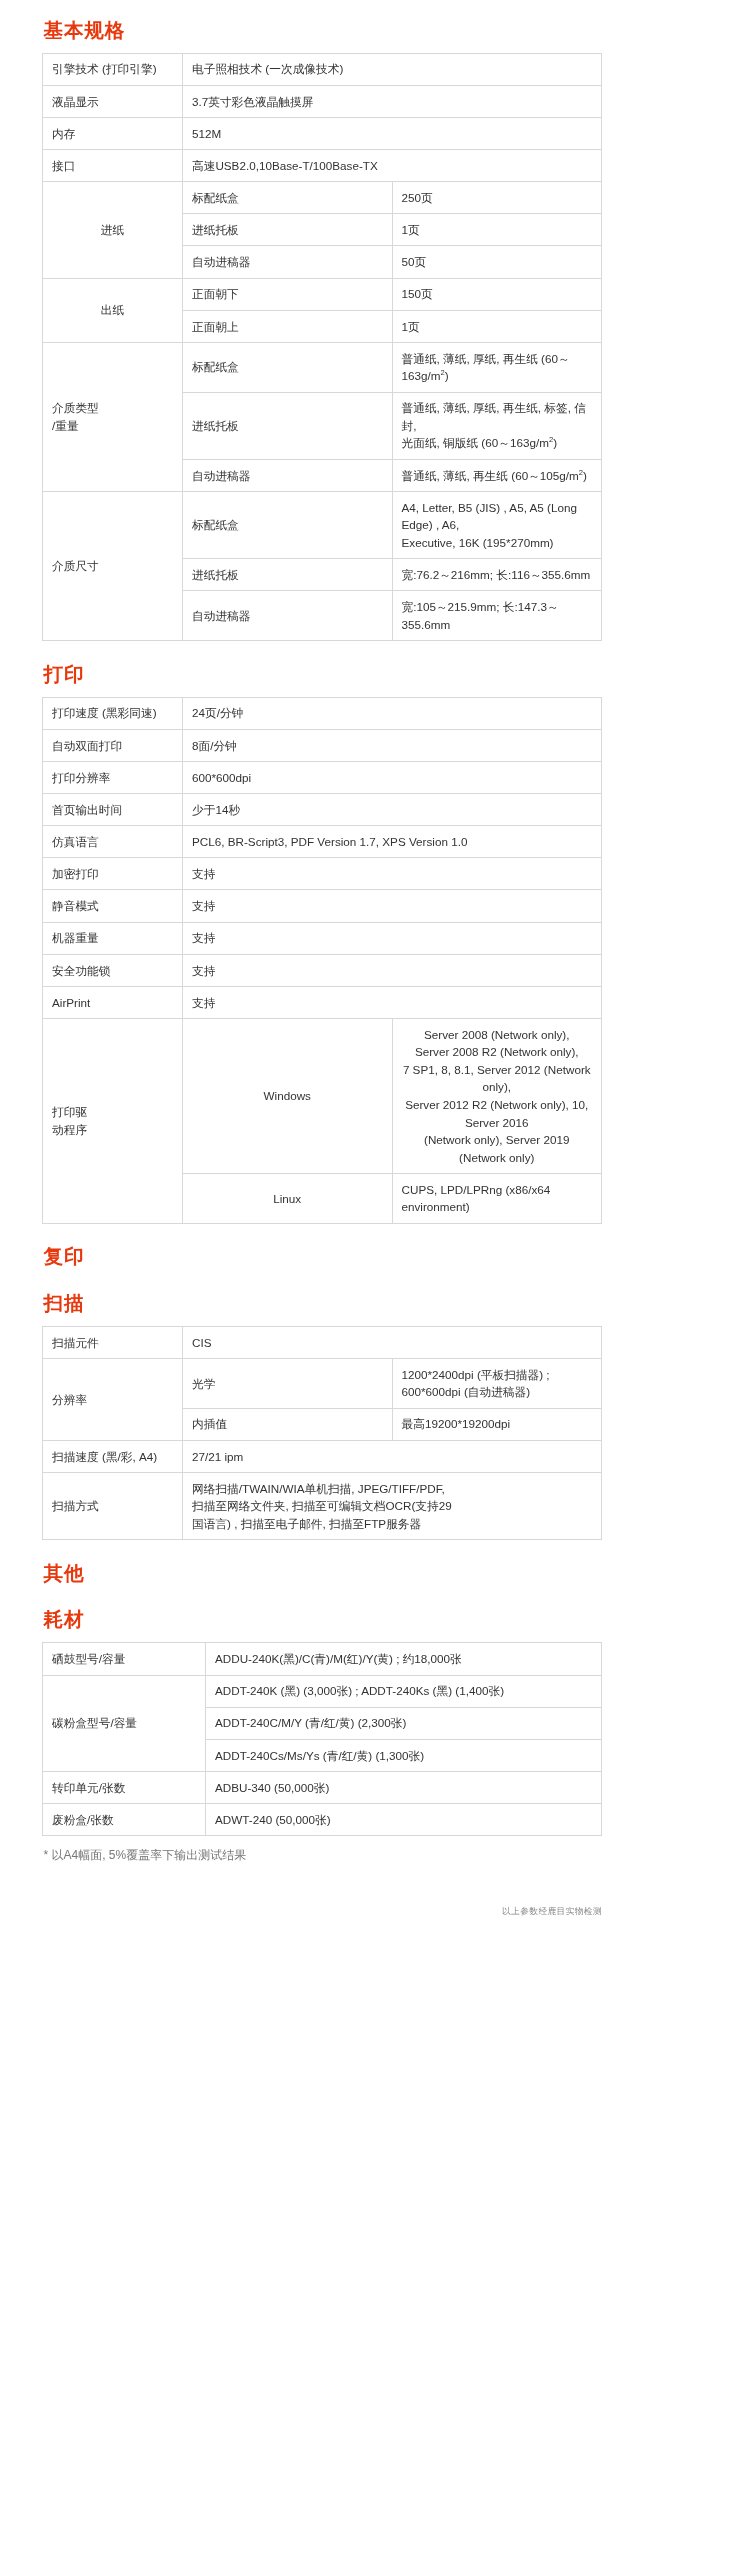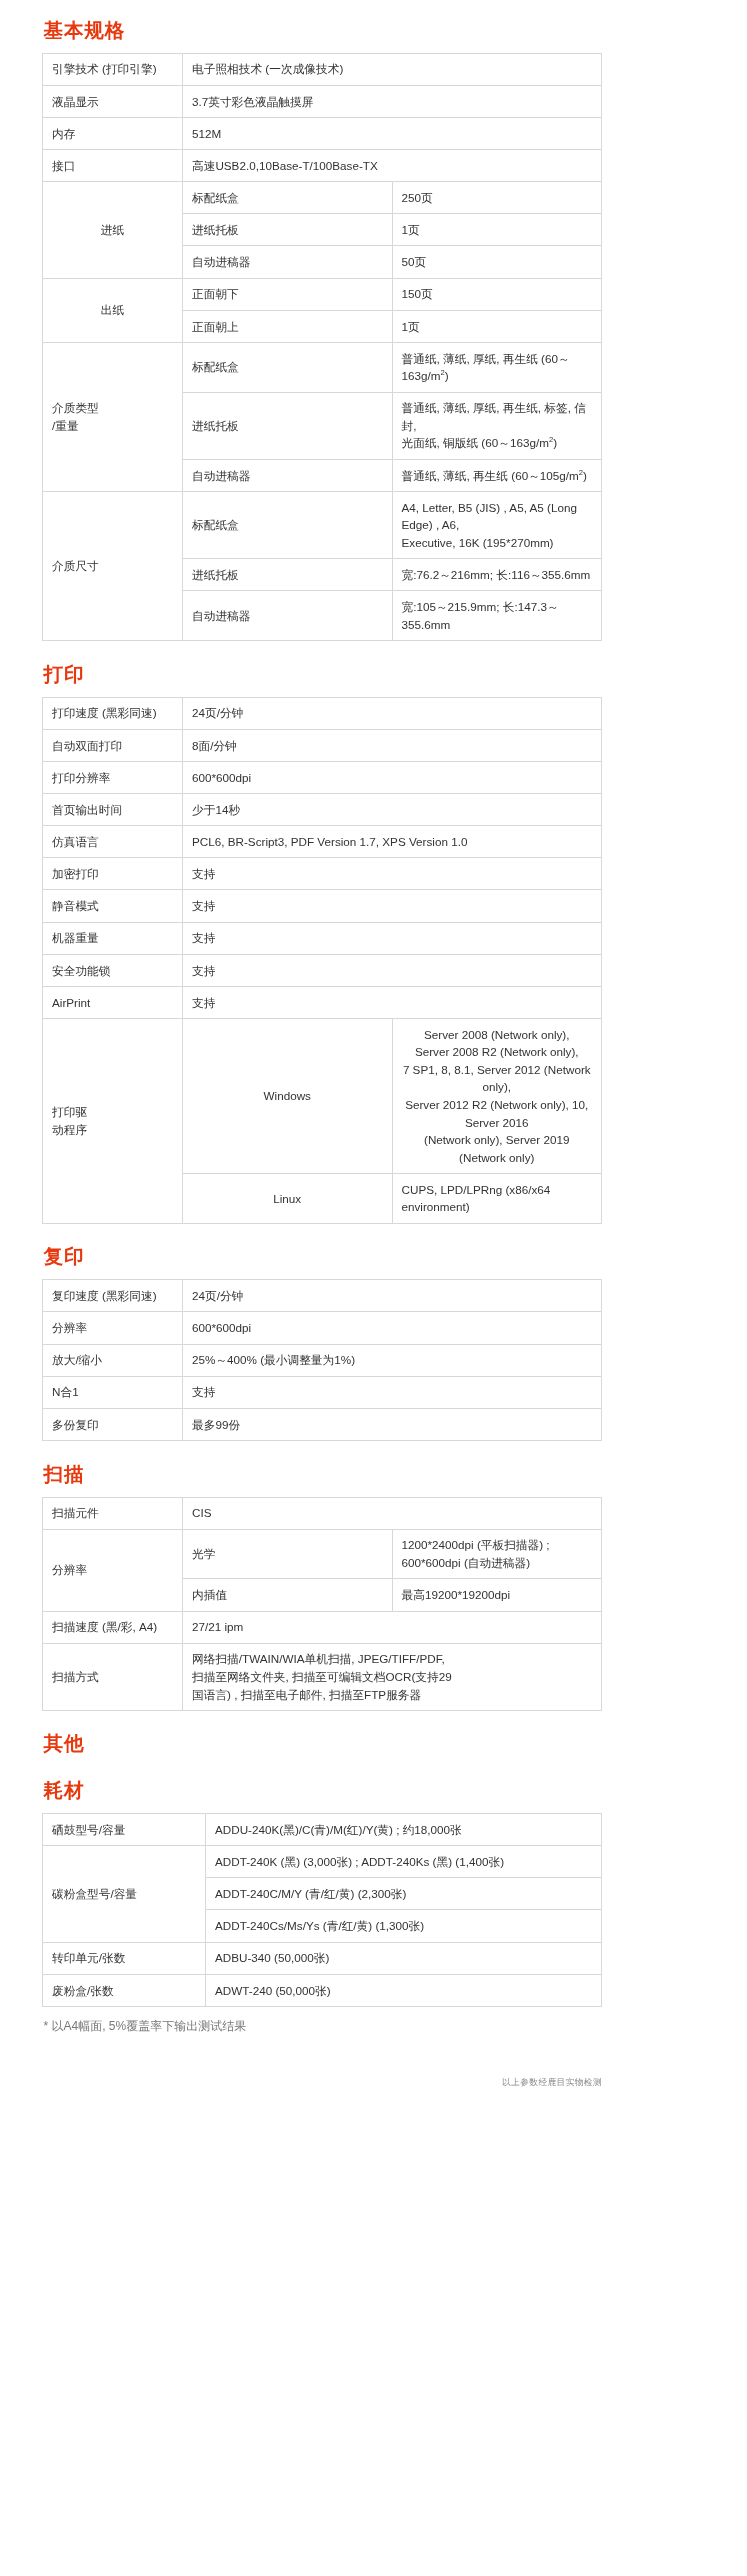--- a/index.html
+++ b/index.html
@@ -212,44 +212,20 @@
       <tr>
         <td class="lbl2 center">Linux</td>
         <td>CUPS, LPD/LPRng (x86/x64 environment)</td>
       </tr>
     </tbody>
       </table>
   </div>
 
   <div class="section">
     <h2 class="sec-title">复印</h2>
-    <table class="spec">
-      <tbody>
-          <tr>
-        <td class="lbl">复印速度 (黑彩同速)</td>
-        <td>24页/分钟</td>
-      </tr>
-      <tr>
-        <td class="lbl">分辨率</td>
-        <td>600*600dpi</td>
-      </tr>
-      <tr>
-        <td class="lbl">放大/缩小</td>
-        <td>25%～400% (最小调整量为1%)</td>
-      </tr>
-      <tr>
-        <td class="lbl">N合1</td>
-        <td>支持</td>
-      </tr>
-      <tr>
-        <td class="lbl">多份复印</td>
-        <td>最多99份</td>
-      </tr>
-    </tbody>
-      </table>
   </div>
 
   <div class="section">
     <h2 class="sec-title">扫描</h2>
     <table class="spec">
       <tbody>
           <tr>
         <td class="lbl">扫描元件</td>
         <td colspan="2">CIS</td>
       </tr>

